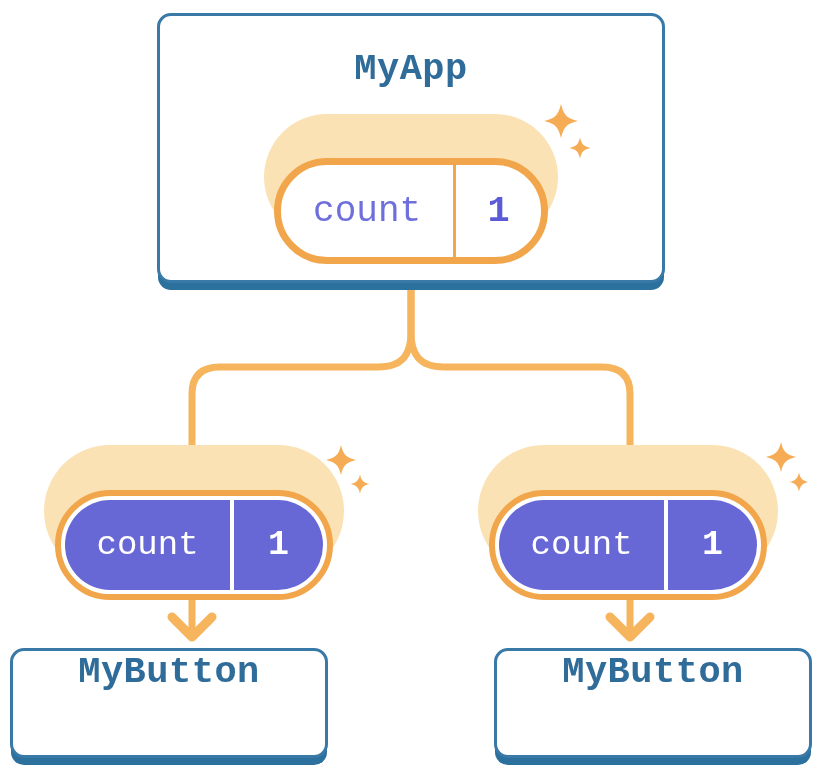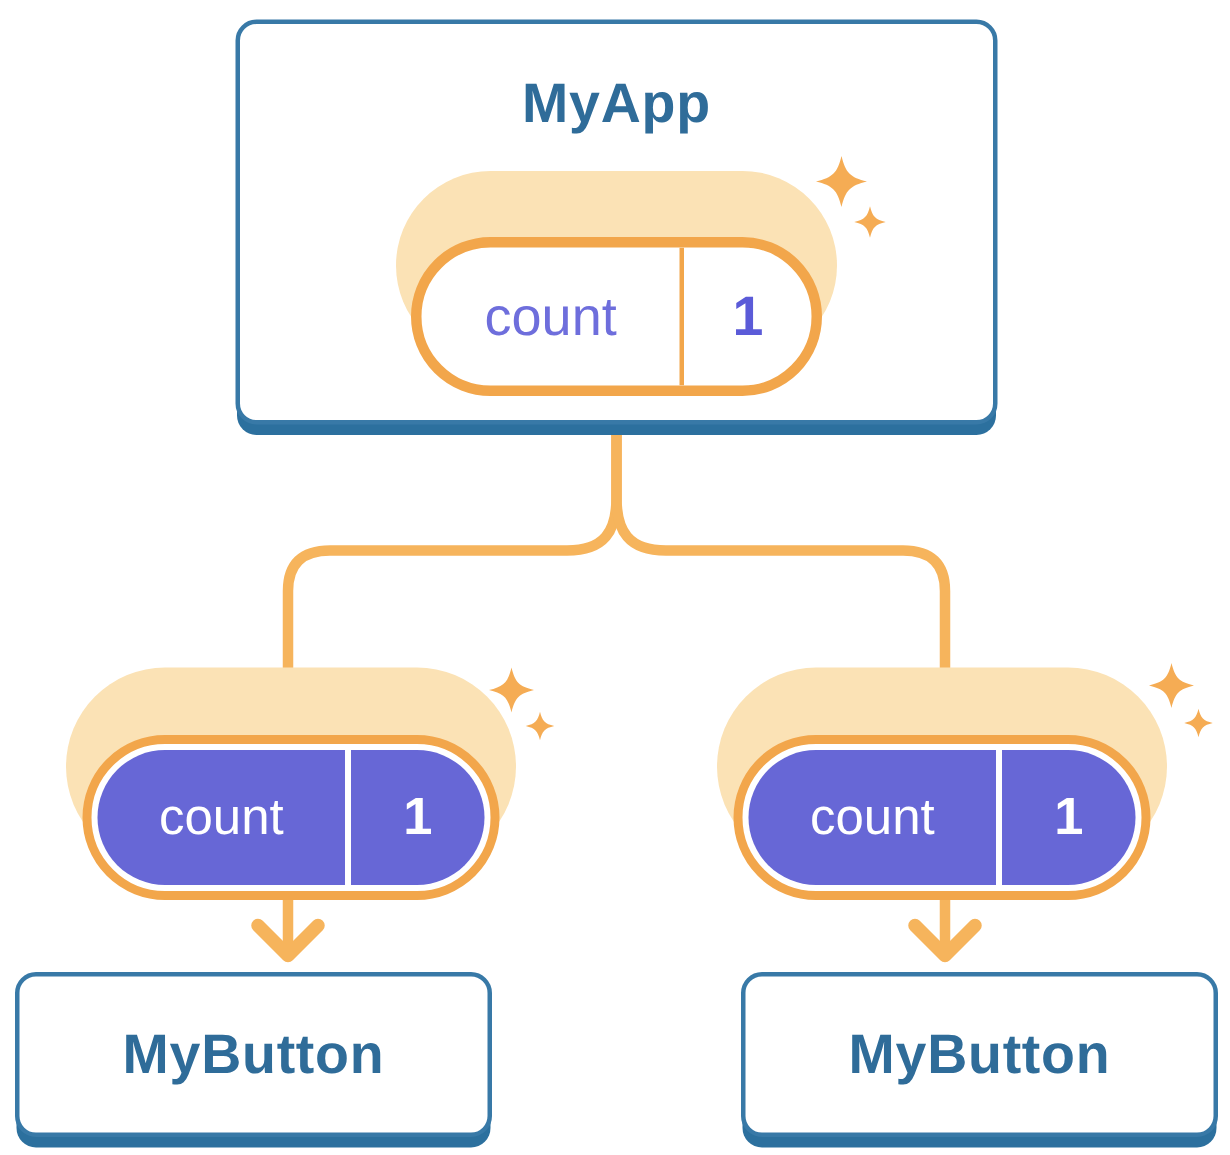--- a/index.html
+++ b/index.html
@@ -1,34 +1,34 @@
 <!DOCTYPE html>
 <html style="--page-bg: #FFFFFF; --card-bg: #FFFFFF; --card-border-blue: #3879A7; --card-shadow-blue: #2C709E; --title-blue: #2F6C99; --accent-orange: #F2A64B; --halo-orange: #FBE2B5; --line-orange: #F6B45C; --sparkle-orange: #F5AC54; --pill-bg: #FFFFFF; --pill-purple: #6767D6; --pill-text-purple: #6E6EDC; --pill-value-purple: #5B5BD8; --divider-white: #FFFFFF;"><head>
 <meta charset="utf-8">
 <style>
   html,body{margin:0;padding:0;background:#ffffff;}
   .stage{
     position:relative;width:820px;height:770px;background:var(--page-bg);
-    font-family:Liberation Sans, sans-serif;overflow:hidden;
+    font-family:Liberation Mono, monospace;overflow:hidden;
   }
   svg.layer{position:absolute;left:0;top:0;pointer-events:none;}
   .connectors{z-index:0;}
   .sparkles{z-index:3;}
   .connector-path{fill:none;stroke:var(--line-orange);stroke-width:7;stroke-linecap:round;stroke-linejoin:round;}
   .arrowhead-path{fill:none;stroke:var(--line-orange);stroke-width:9;stroke-linecap:round;stroke-linejoin:round;}
   .sparkle{fill:var(--sparkle-orange);}
 
   .card{
     position:absolute;background:var(--card-bg);
     border:3px solid var(--card-border-blue);border-radius:14px;
     box-shadow:0 8px 0 -1px var(--card-shadow-blue);
     box-sizing:border-box;z-index:1;
   }
   .root-card{left:157px;top:13px;width:508px;height:270px;}
-  .child-card{width:318px;height:110px;display:flex;align-items:center;justify-content:center;}
+  .child-card{width:318px;height:110px;display:flex;justify-content:center;}
   .child-card.left{left:10px;top:648px;}
   .child-card.right{left:494px;top:648px;}
   .card-title{
     color:var(--title-blue);font-size:37px;font-weight:600;letter-spacing:.5px;
   }
   .root-card .card-title{position:absolute;left:0;right:0;top:32px;text-align:center;}
 
   .halo{
     background:var(--halo-orange);border-radius:999px;box-sizing:border-box;
   }

